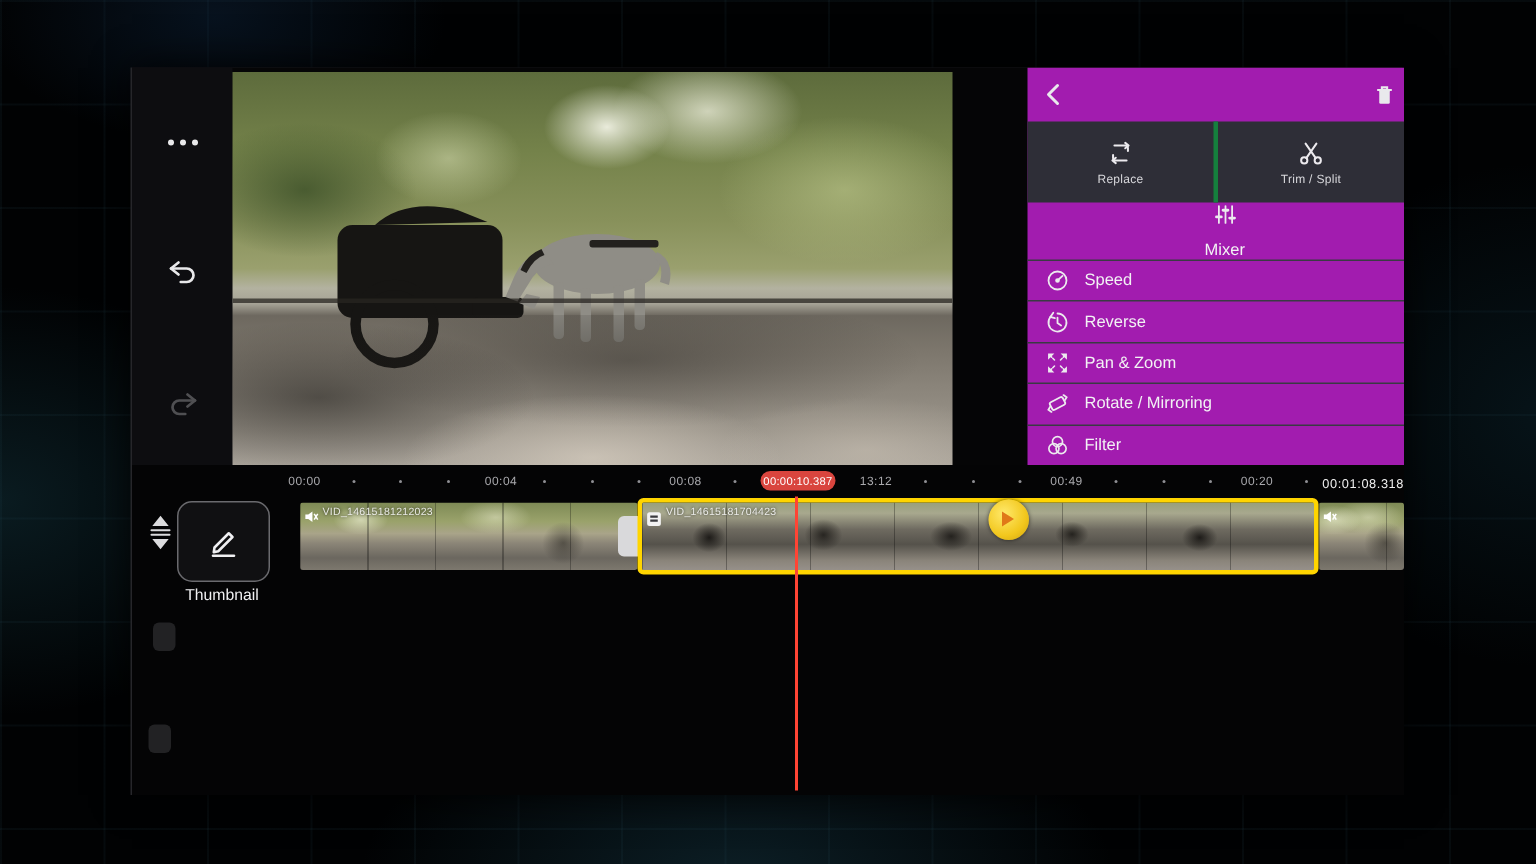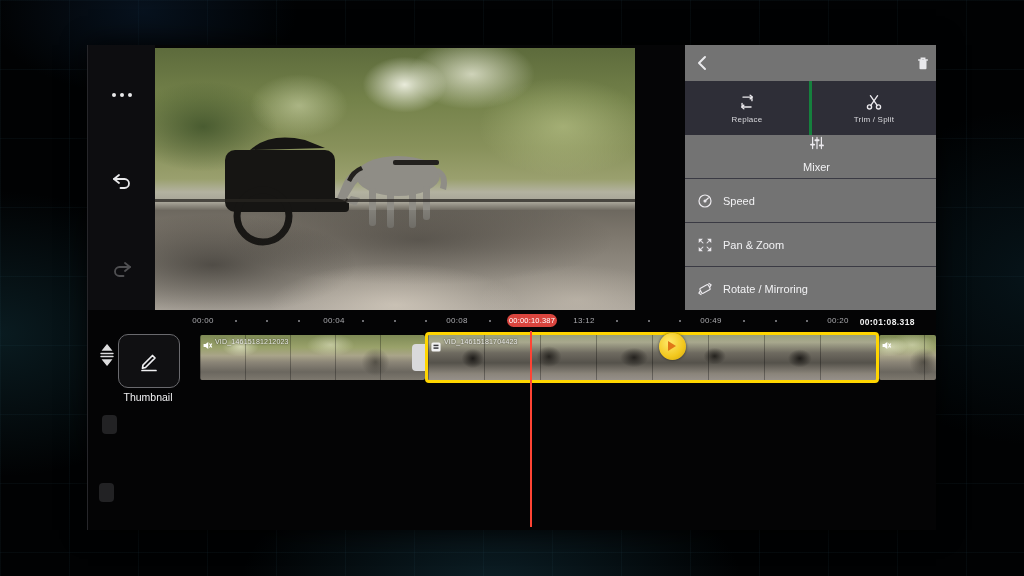--- a/index.html
+++ b/index.html
@@ -47,40 +47,40 @@
     position:absolute;left:0;top:62%;width:100%;height:38%;
     background:
       radial-gradient(180px 60px at 50% 95%, rgba(230,220,205,.55), transparent 70%),
       radial-gradient(140px 50px at 88% 90%, rgba(215,205,190,.4), transparent 70%),
       radial-gradient(200px 70px at 12% 55%, rgba(30,28,25,.55), transparent 72%),
       radial-gradient(260px 60px at 55% 30%, rgba(45,42,38,.45), transparent 75%);
   }
   .preview .wall-line{position:absolute;left:0;top:57.5%;width:100%;height:3px;background:rgba(40,38,34,.75);}
   .preview svg{position:absolute;left:0;top:0;}
   
-  .panel{position:absolute;left:597px;top:0;width:251px;height:265px;background:#737373;}
+  .panel{position:absolute;left:597px;top:0;width:251px;height:265px;background:#a21caf;}
   .panel-header{position:absolute;left:0;top:0;width:100%;height:36px;display:flex;align-items:center;justify-content:space-between;padding:0 6px 0 10px;box-sizing:border-box;}
   .actions{position:absolute;left:0;top:36px;width:100%;height:54px;display:flex;background:#2e2e37;}
   .action{flex:1;display:flex;flex-direction:column;align-items:center;justify-content:center;gap:4px;border-left:3px solid #15803d;}
   .action:first-child{border-left:none;}
   .action .lbl{font-size:8px;color:#d8d8dc;letter-spacing:.2px;}
   .opts{position:absolute;left:0;top:90px;width:100%;height:175px;display:flex;flex-direction:column;}
   .opt{flex:1;display:flex;align-items:center;gap:10px;padding-left:12px;border-top:1px solid #3a3a43;}
   .opt:first-child{border-top:none;flex-direction:column;}
   .opt .lbl{font-size:11px;color:#f2f2f4;}
   .icon{display:flex;align-items:center;justify-content:center;}
   
   .timeline{position:absolute;left:0;top:265px;width:100%;height:220px;background:#040405;}
   .tick{position:absolute;top:6px;transform:translateX(-50%);font-size:8px;color:#a9a9ad;letter-spacing:.3px;}
   .tickdot{position:absolute;top:10px;width:2px;height:2px;border-radius:50%;background:#8f8f94;}
   .cur-time{
     position:absolute;left:419px;top:4px;width:50px;height:13px;border-radius:7px;
     background:#d9453e;color:#fff;font-size:7.5px;display:flex;align-items:center;justify-content:center;letter-spacing:.2px;
   }
-  .total-time{position:absolute;right:21px;top:7px;font-size:8.5px;color:#efefef;letter-spacing:.4px;font-weight:bold;}
+  .total-time{position:absolute;right:0;top:7px;font-size:8.5px;color:#efefef;letter-spacing:.4px;}
   .clips{position:absolute;left:0;top:25px;width:100%;height:50px;}
   .clip{position:absolute;top:0;height:45px;overflow:hidden;border-radius:2px;}
   .thumb-a{background:
       repeating-linear-gradient(90deg, rgba(0,0,0,.28) 0 1px, rgba(0,0,0,0) 1px 45px),
       radial-gradient(26px 14px at 18% 26%, rgba(255,255,235,.55), transparent 70%),
       radial-gradient(34px 16px at 58% 22%, rgba(250,250,225,.45), transparent 70%),
       radial-gradient(20px 20px at 78% 60%, rgba(30,28,24,.5), transparent 70%),
       linear-gradient(180deg,#7e8a55 0%, #9aa26b 28%, #a9a489 46%, #8c8678 60%, #6b675f 82%, #7d786e 100%);}
   .thumb-b{background:
       repeating-linear-gradient(90deg, rgba(0,0,0,.3) 0 1px, rgba(0,0,0,0) 1px 56px),
@@ -227,39 +227,59 @@
           <svg width="16" height="16" viewBox="0 0 20 20" fill="none" stroke="#eceaee" stroke-width="1.5" stroke-linecap="round">
             <circle cx="10" cy="10" r="7.5"></circle>
               <path d="M10 10 L14.2 6.2"></path>
               <circle cx="10" cy="10" r="1.2" fill="#eceaee"></circle>
           </svg>
         </span>
         <span class="lbl">Speed</span>
       </div>
       <div class="opt">
         <span class="icon">
+          <svg width="16" height="16" viewBox="0 0 20 20" fill="none" stroke="#eceaee" stroke-width="1.5" stroke-linecap="round">
+            <path d="M4.2 5.2 a7.5 7.5 0 1 0 5.8 -2.7"></path>
+              <path d="M6.5 1.8 L4 5.4 L7.8 6.4"></path>
+            <path d="M10 6 v4.5 l3 2"></path>
+          </svg>
+        </span>
+        <span class="lbl">Reverse</span>
+      </div>
+      <div class="opt">
+        <span class="icon">
           <svg width="16" height="16" viewBox="0 0 20 20" fill="#eceaee" stroke="#eceaee" stroke-width="1.3" stroke-linecap="round">
             <path d="M7.5 7.5 L4 4 M12.5 7.5 L16 4 M7.5 12.5 L4 16 M12.5 12.5 L16 16" fill="none" stroke-dasharray="2 1.4"></path>
             <path d="M2.8 2.8 h3 l-3 3 z"></path>
               <path d="M17.2 2.8 v3 l-3 -3 z"></path>
             <path d="M2.8 17.2 v-3 l3 3 z"></path>
               <path d="M17.2 17.2 h-3 l3 -3 z"></path>
           </svg>
         </span>
         <span class="lbl">Pan &amp; Zoom</span>
       </div>
       <div class="opt">
         <span class="icon">
           <svg width="16" height="16" viewBox="0 0 20 20" fill="none" stroke="#eceaee" stroke-width="1.5" stroke-linecap="round">
             <rect x="4" y="6.5" width="12" height="7" rx="1.5" transform="rotate(-28 10 10)"></rect>
             <path d="M15 3 l2.6 1.8 -1.5 2.6"></path>
               <path d="M5 17 l-2.6 -1.8 1.5 -2.6"></path>
           </svg>
         </span>
         <span class="lbl">Rotate / Mirroring</span>
+      </div>
+      <div class="opt">
+        <span class="icon">
+          <svg width="16" height="16" viewBox="0 0 20 20" fill="none" stroke="#eceaee" stroke-width="1.4">
+            <circle cx="10" cy="6.8" r="4.2"></circle>
+              <circle cx="7" cy="12.6" r="4.2"></circle>
+              <circle cx="13" cy="12.6" r="4.2"></circle>
+          </svg>
+        </span>
+        <span class="lbl">Filter</span>
       </div>
     </div>
   </div>
 
   <div class="timeline">
 
     <span class="tick" style="left:115px">00:00</span>
     <span class="tick" style="left:246px">00:04</span>
     <span class="tick" style="left:369px">00:08</span>
     <span class="tick" style="left:496px">13:12</span>

